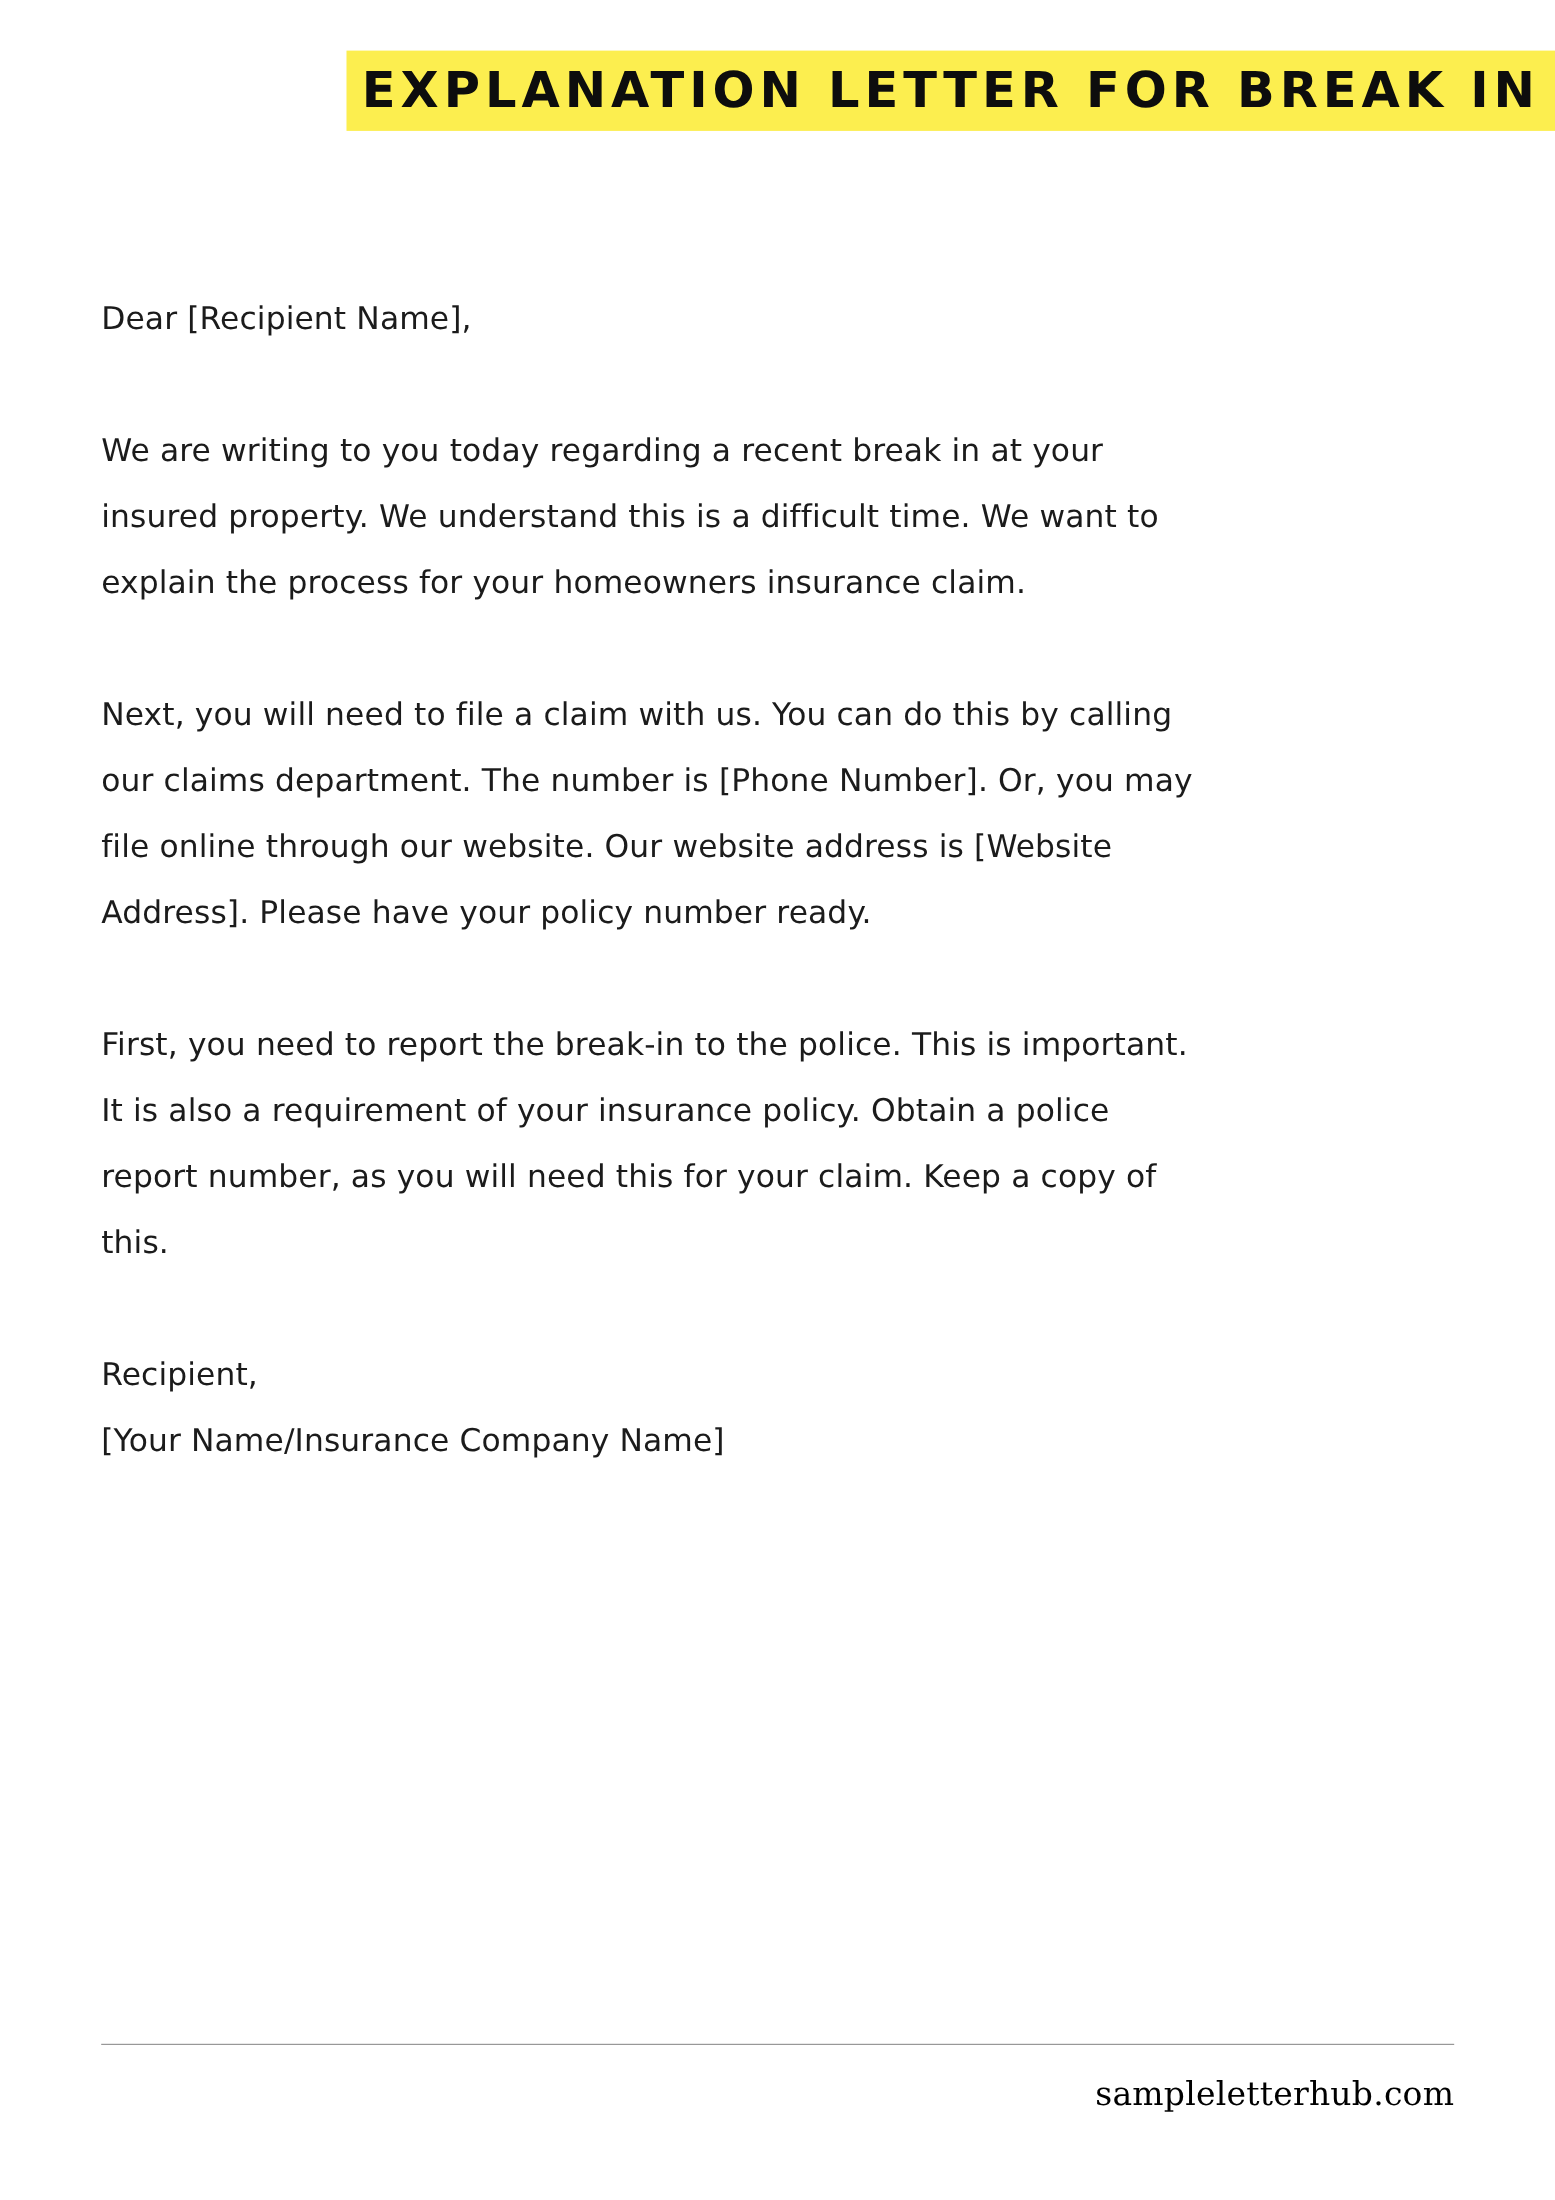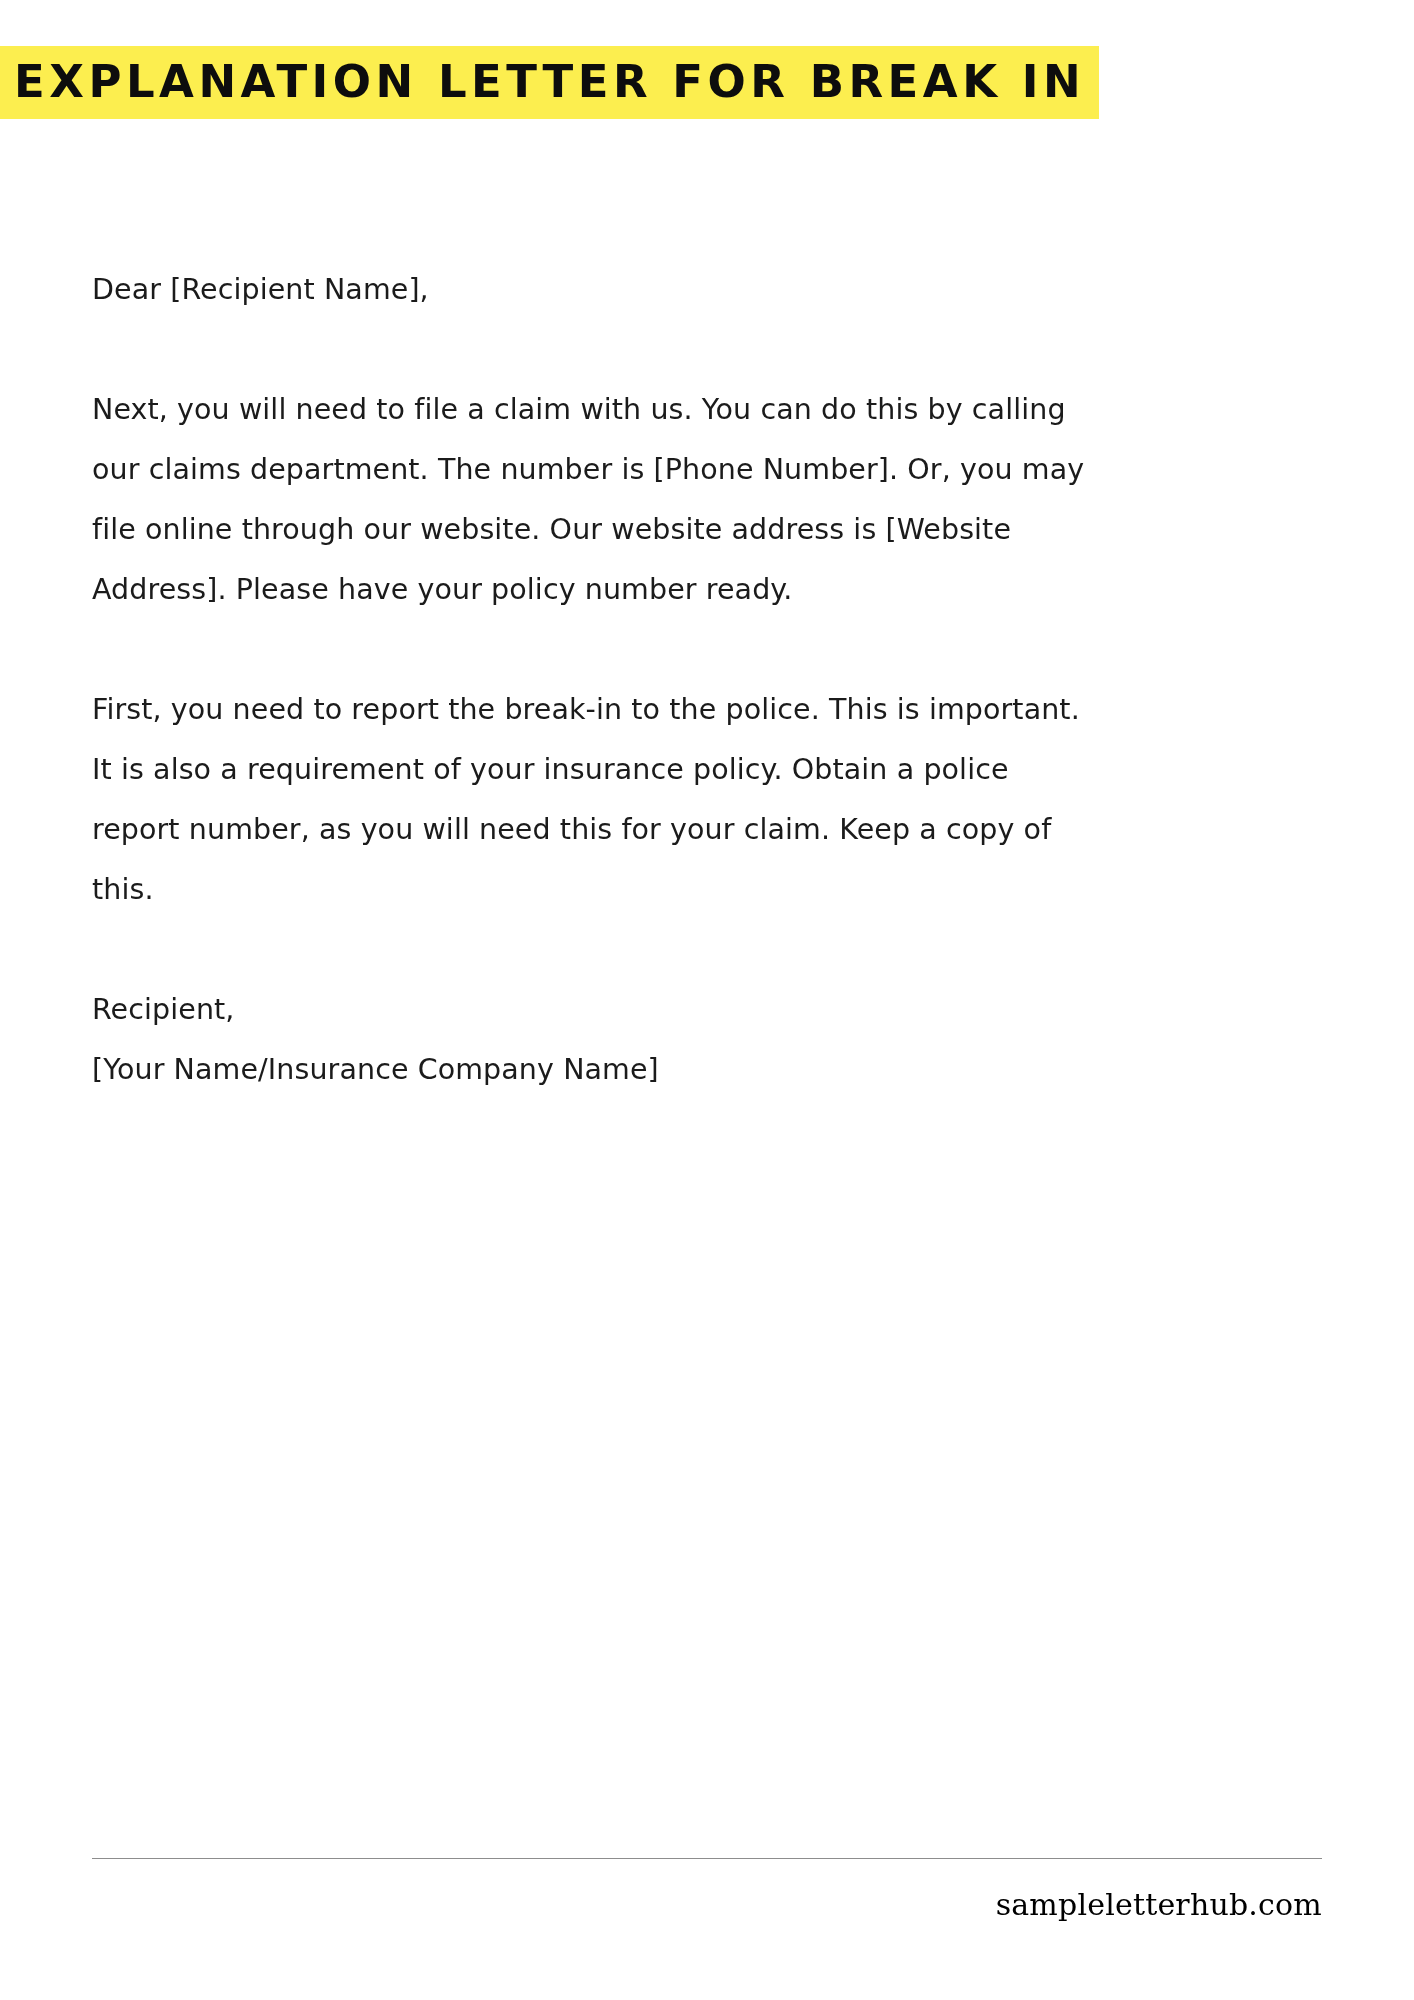--- a/index.html
+++ b/index.html
@@ -16,21 +16,21 @@
     overflow: hidden;
     font-family: "Liberation Sans", sans-serif;
   }
 
   
   .title-block {
     position: absolute;
     left: 0;
     top: 48px;
     width: 1414px;
-    text-align: left;
+    text-align: right;
   }
   .title-line {
     display: inline;
     font-family: "DejaVu Sans", sans-serif;
     font-weight: 700;
     font-size: 45px;
     line-height: 67px;
     letter-spacing: 4.5px;
     color: #0d0d0d;
     background-color: #fcee4f;
@@ -108,20 +108,21 @@
   <div class="title-block">
     <div class="title-rows">
       <span class="title-row"><span class="title-line">Explanation Letter for Break In</span></span>
     </div>
   </div>
 
   <div class="body-block">
 
     <p class="salutation">Dear [Recipient Name],</p>
 
+    <p class="para">We are writing to you today regarding a recent break in at your insured property. We understand this is a difficult time. We want to explain the process for your homeowners insurance claim.</p>
 
     <p class="para">Next, you will need to file a claim with us. You can do this by calling our claims department. The number is [Phone Number]. Or, you may file online through our website. Our website address is [Website Address]. Please have your policy number ready.</p>
 
     <p class="para">First, you need to report the break-in to the police. This is important. It is also a requirement of your insurance policy. Obtain a police report number, as you will need this for your claim. Keep a copy of this.</p>
 
     <div class="closing">
       <span class="closing-line">Recipient,</span>
       <span class="closing-line">[Your Name/Insurance Company Name]</span>
     </div>
 

